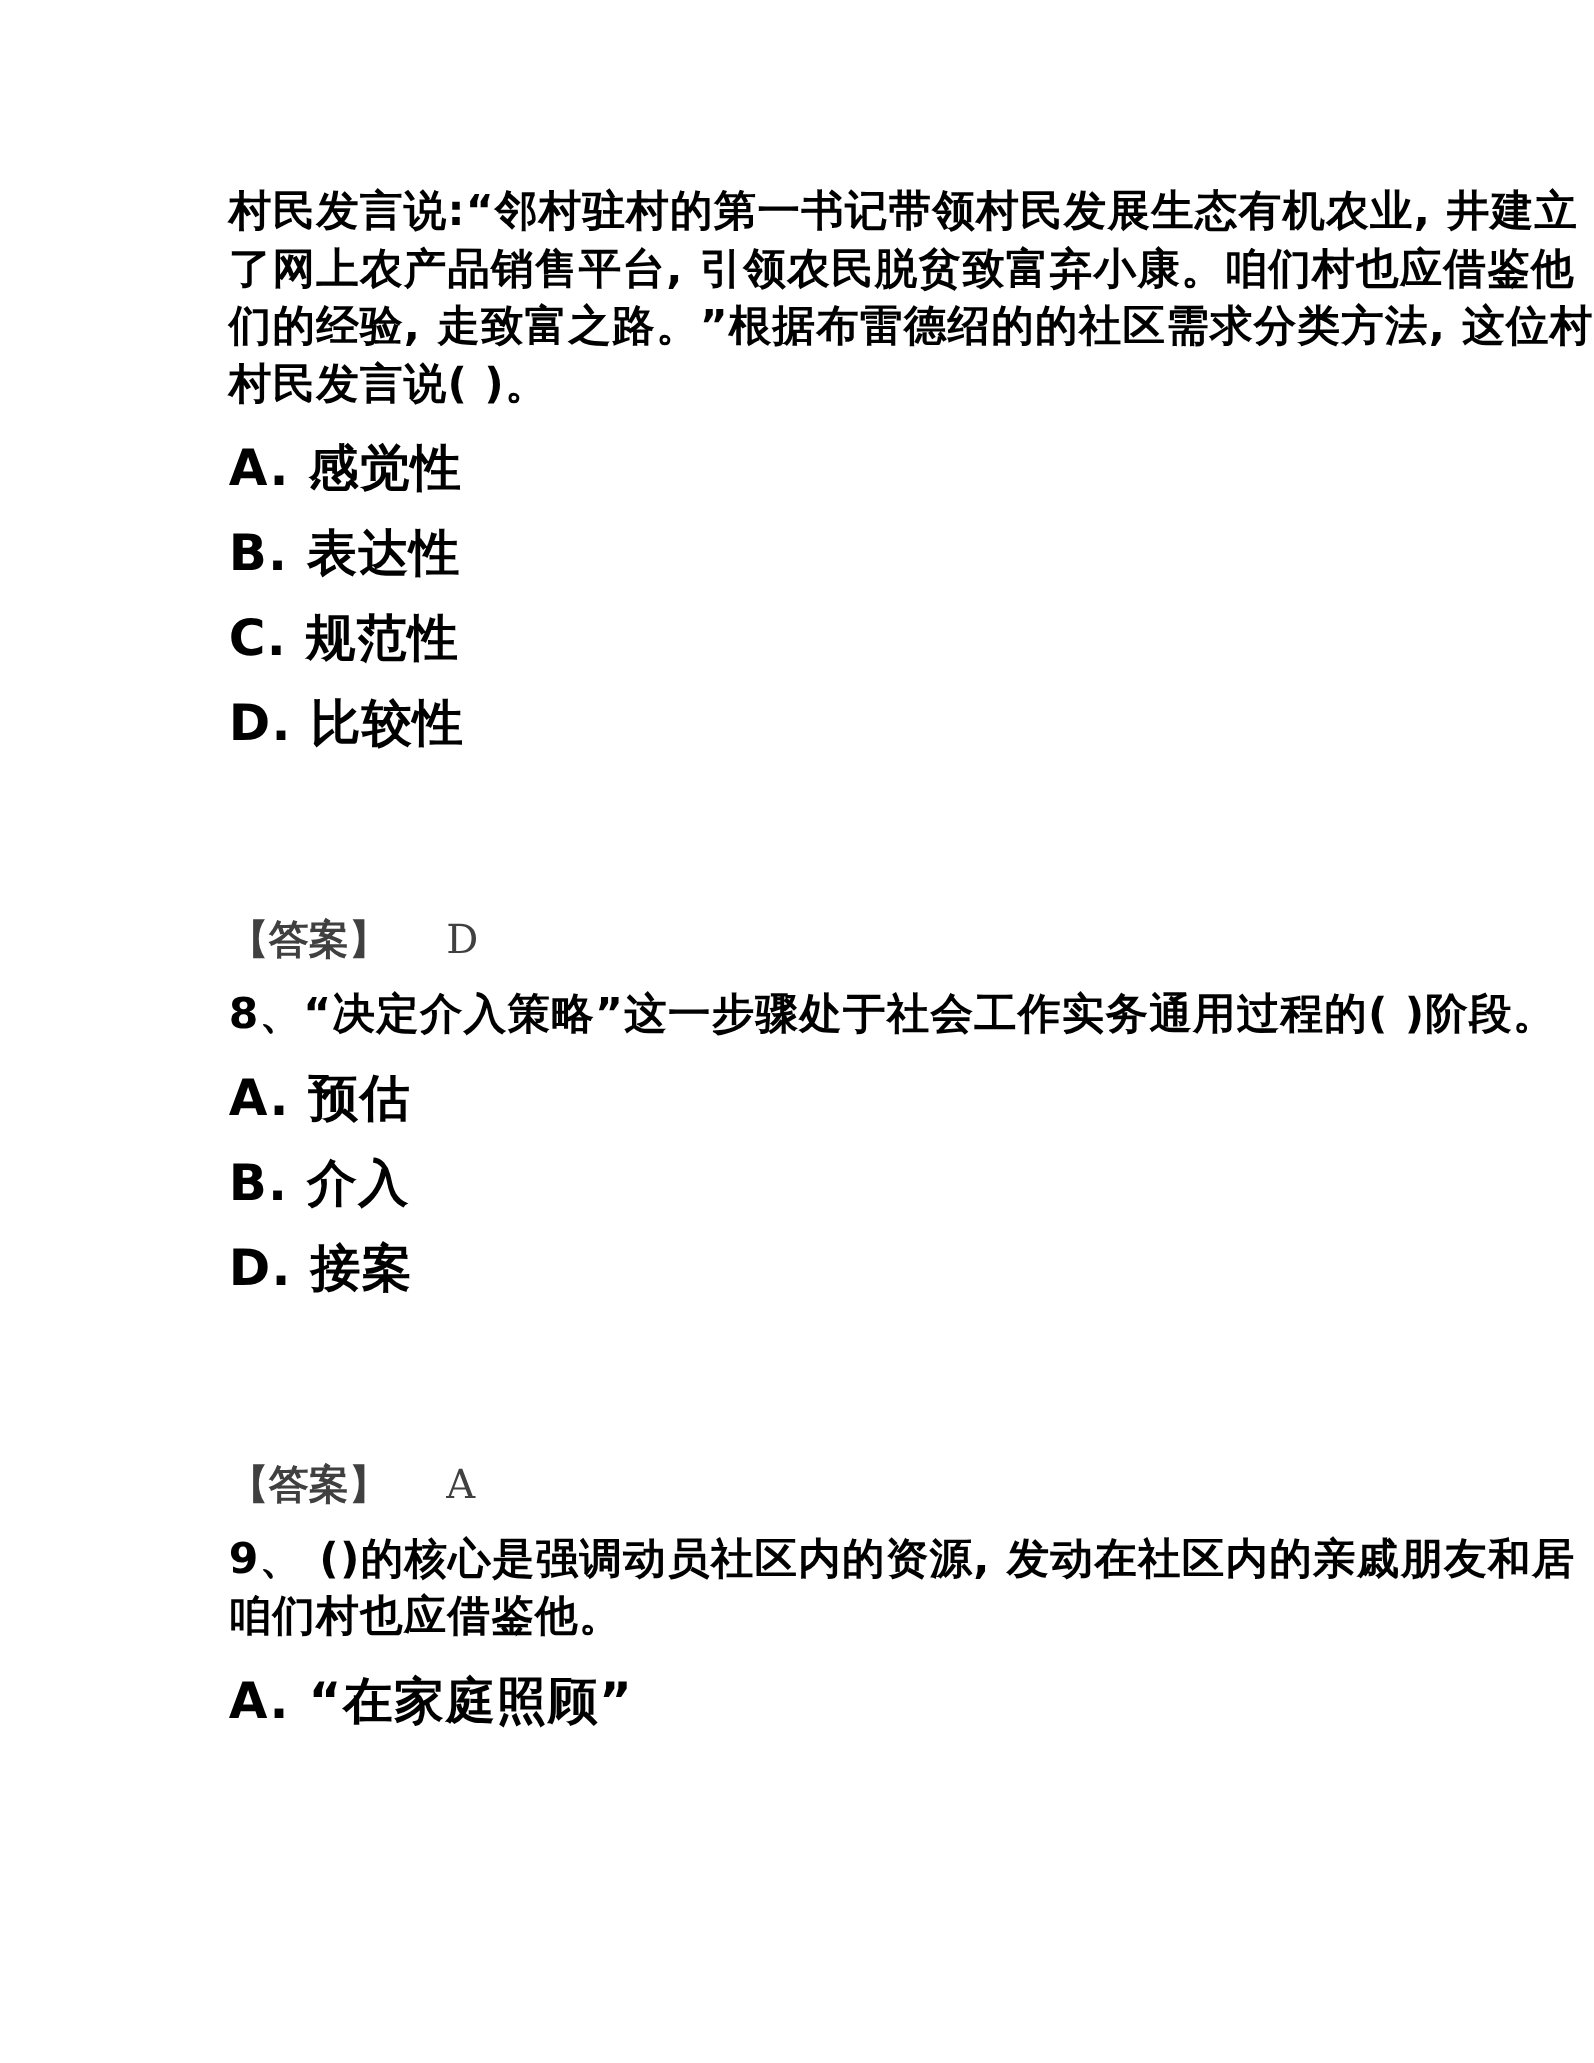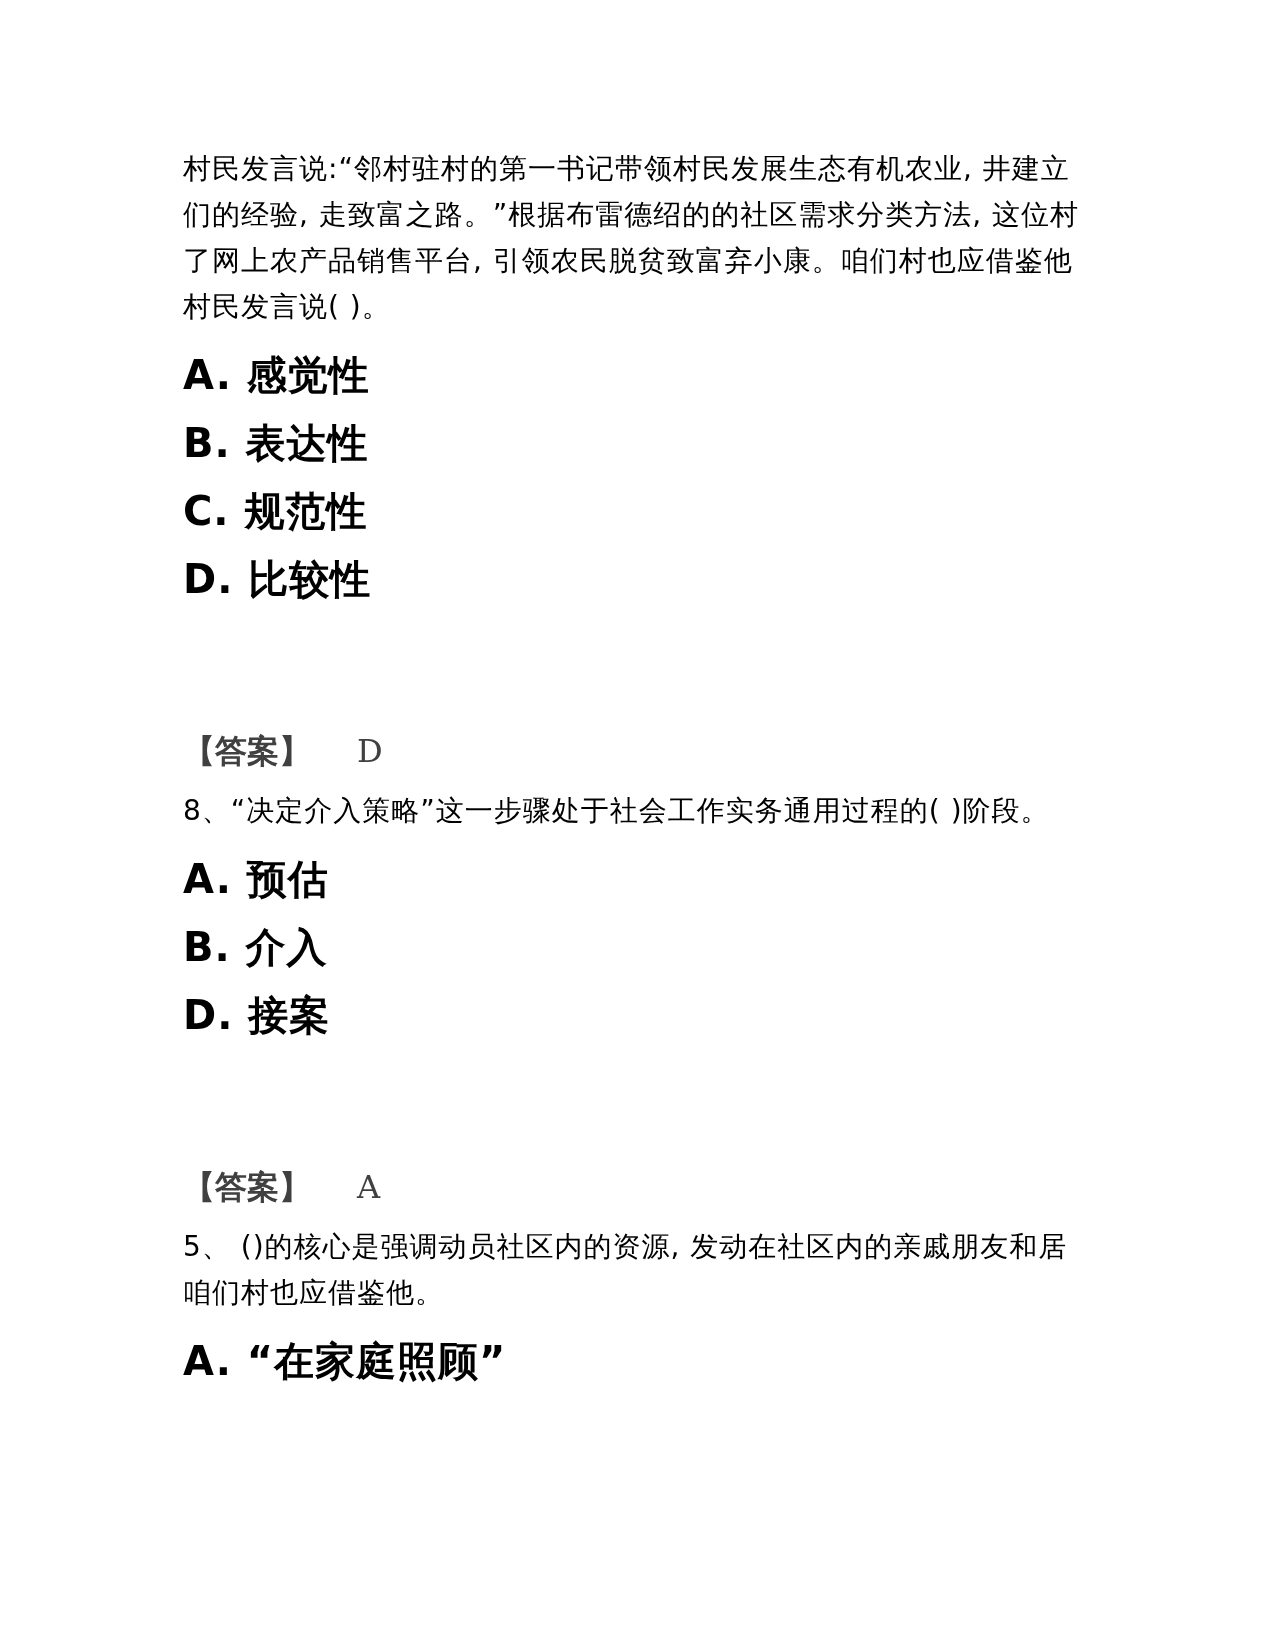--- a/index.html
+++ b/index.html
@@ -14,23 +14,23 @@
     font-family: "DejaVu Sans", sans-serif;
     color: #000000;
   }
   .page {
     box-sizing: border-box;
     width: 1275px;
     height: 1650px;
     padding: 146px 160px 0 183px;
   }
   .qline {
-    font-size: 28px;
+    font-size: 34px;
     line-height: 46px;
-    font-weight: 400;
+    font-weight: 700;
     letter-spacing: 1px;
     white-space: nowrap;
   }
   .question-start {
     margin-top: 14px;
   }
   .option {
     font-size: 40px;
     line-height: 46px;
     font-weight: 600;
@@ -54,22 +54,22 @@
     font-size: 32px;
   }
 </style>
 </head>
 <body>
 
 <div class="page">
 
   <section>
     <div class="qline">村民发言说:“邻村驻村的第一书记带领村民发展生态有机农业, 井建立</div>
+    <div class="qline">了网上农产品销售平台, 引领农民脱贫致富弃小康。咱们村也应借鉴他</div>
     <div class="qline">们的经验, 走致富之路。”根据布雷德绍的的社区需求分类方法, 这位村</div>
-    <div class="qline">了网上农产品销售平台, 引领农民脱贫致富弃小康。咱们村也应借鉴他</div>
     <div class="qline">村民发言说(  )。</div>
 
     <div class="option">A. 感觉性</div>
     <div class="option">B. 表达性</div>
     <div class="option">C. 规范性</div>
     <div class="option">D. 比较性</div>
 
     <div class="answer-row">
       <span class="answer-label">【答案】</span><span class="answer-value">D</span>
     </div>
@@ -81,19 +81,19 @@
     <div class="option">A. 预估</div>
     <div class="option">B. 介入</div>
     <div class="option">D. 接案</div>
 
     <div class="answer-row">
       <span class="answer-label">【答案】</span><span class="answer-value">A</span>
     </div>
   </section>
 
   <section>
-    <div class="qline question-start">5、 ()的核心是强调动员社区内的资源, 发动在社区内的亲戚朋友和居</div>
+    <div class="qline question-start">9、 ()的核心是强调动员社区内的资源, 发动在社区内的亲戚朋友和居</div>
     <div class="qline">咱们村也应借鉴他。</div>
 
     <div class="option">A. “在家庭照顾”</div>
   </section>
 
 </div>
 
 </body></html>

